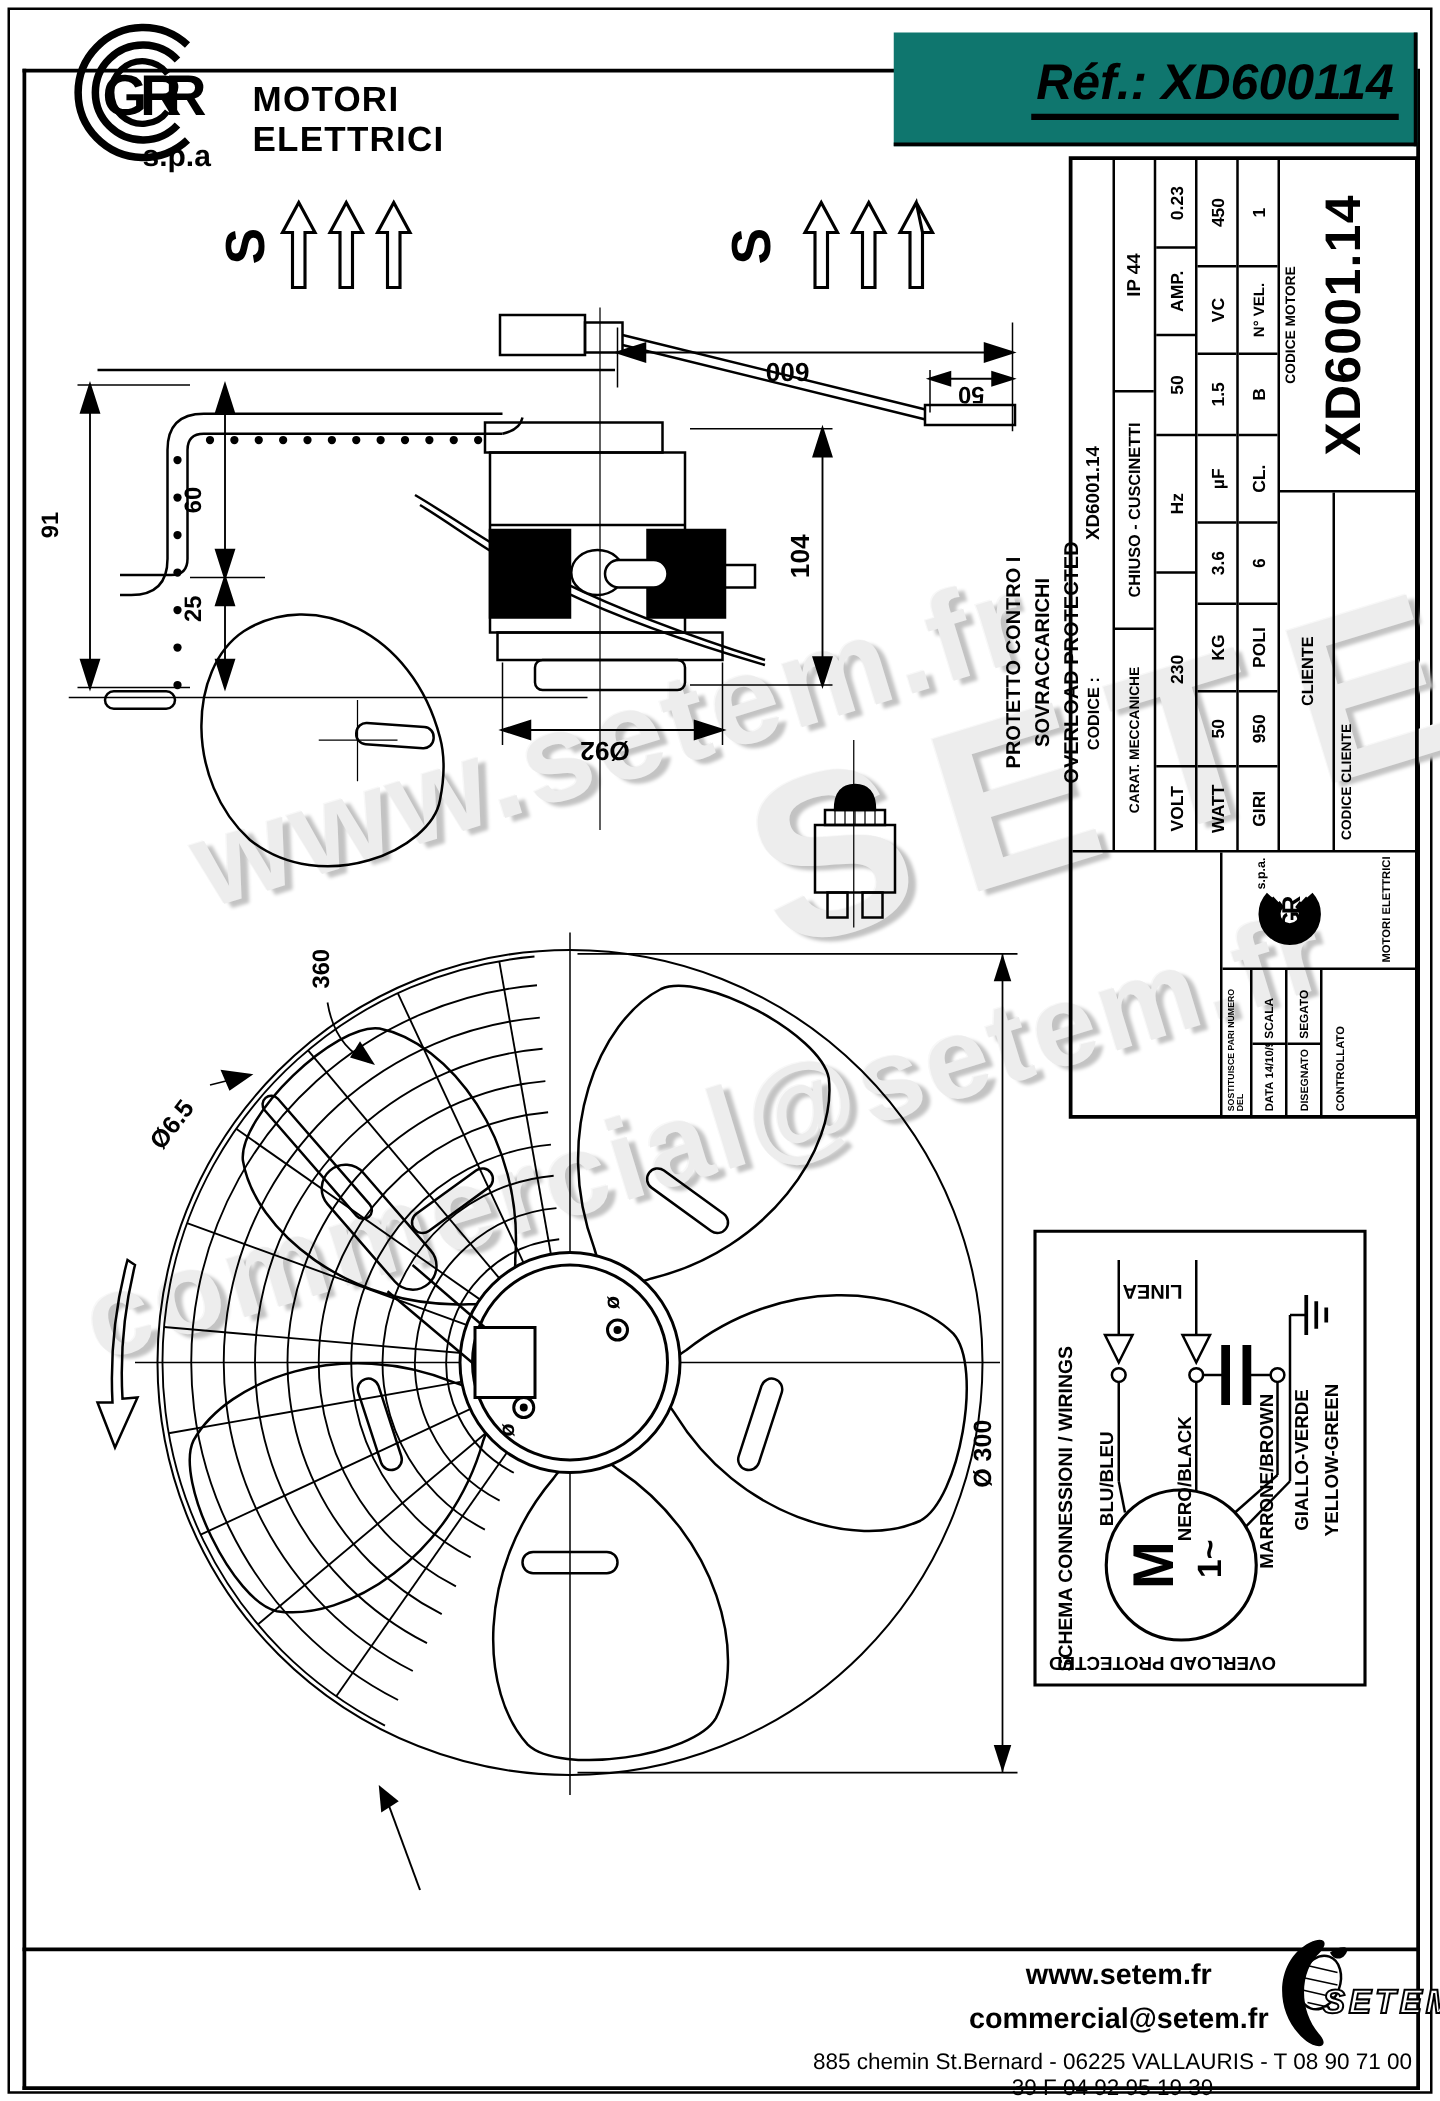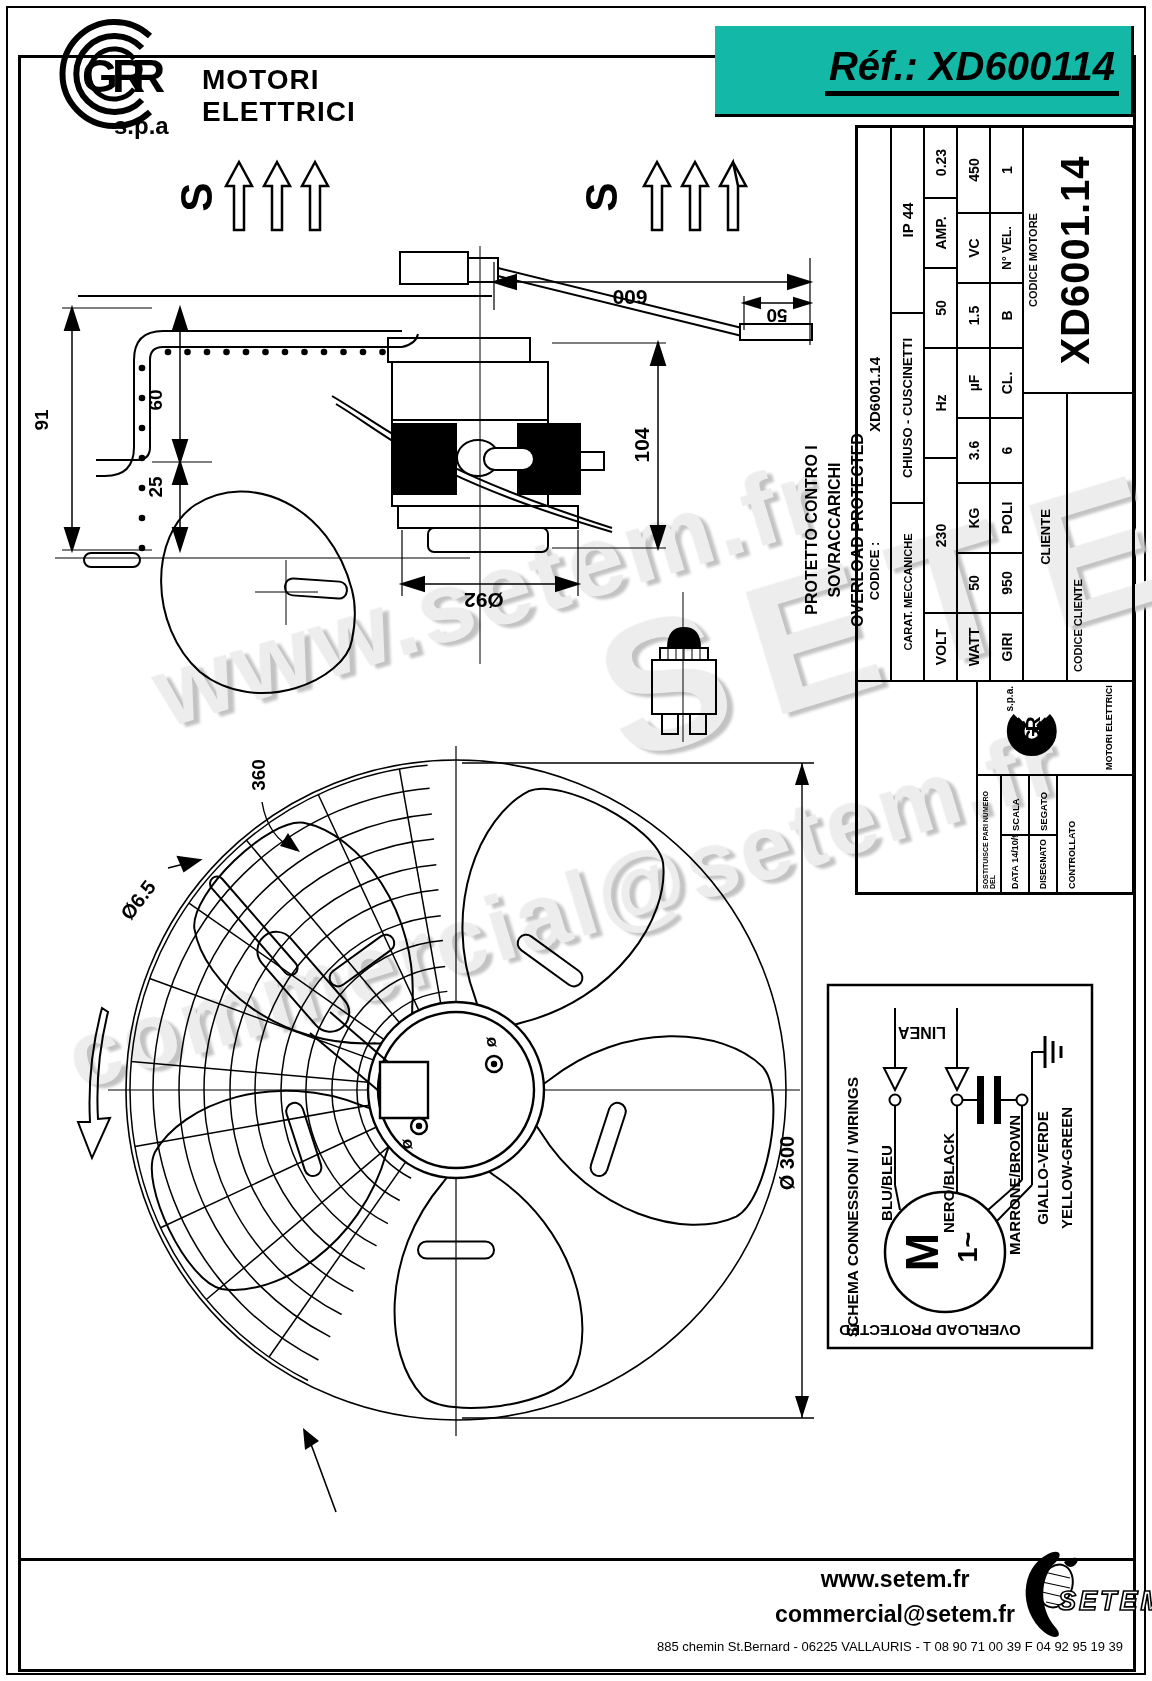--- a/index.html
+++ b/index.html
@@ -17,21 +17,21 @@
   .rl{position:absolute;font-weight:bold;white-space:nowrap;z-index:6;line-height:1;}
   .r90{transform:translate(-50%,-50%) rotate(-90deg);}
   .r180{transform:translate(-50%,-50%) rotate(180deg);}
   svg{position:absolute;z-index:5;overflow:visible;}
   svg *{vector-effect:non-scaling-stroke;}
   .ln{stroke:#000;fill:none;}
   
   #logo-block{position:absolute;left:30px;top:16px;width:380px;height:122px;z-index:7;}
   #brand-name{position:absolute;left:172px;top:48px;font-size:28px;font-weight:bold;letter-spacing:1px;}
   #brand-spa{position:absolute;left:84px;top:96px;font-size:24px;font-weight:bold;}
-  #ref-block{position:absolute;left:715px;top:26px;width:419px;height:91px;background:#14b8a6;z-index:7;
+  #ref-block{position:absolute;left:715px;top:26px;width:419px;height:91px;background:#0f766e;z-index:7;
              border-bottom:3px solid #000;border-right:3px solid #000;box-sizing:border-box;}
   #ref-text{position:absolute;right:12px;top:18px;font-size:40px;font-weight:bold;font-style:italic;
             border-bottom:5px solid #000;padding:0 4px 2px 4px;}
   
   #spec-wrap{position:absolute;left:0;top:0;width:770px;height:280px;z-index:8;
              transform:translate(855px,895px) rotate(-90deg);transform-origin:0 0;
              border:3px solid #000;box-sizing:border-box;display:flex;background:transparent;font-weight:bold;}
   #spec-wrap .cell{border-right:2px solid #000;display:flex;align-items:center;justify-content:center;
                    box-sizing:border-box;overflow:hidden;}
   #spec-wrap .cell:last-child{border-right:none;}
@@ -56,21 +56,21 @@
   
   #protetto{position:absolute;left:824px;top:530px;width:280px;height:48px;z-index:6;
             transform:translate(-50%,-50%) rotate(-90deg);text-align:center;font-weight:bold;font-size:16px;line-height:1.45;}
   
   #footer-divider{position:absolute;left:18px;top:1558px;width:1118px;height:3px;background:#000;}
   #code-box{position:absolute;left:20px;top:1563px;width:602px;height:99px;border:5px solid #000;box-sizing:border-box;z-index:7;background:#fff;}
   #code-label{position:absolute;left:14px;top:6px;font-size:29px;}
   #code-value{position:absolute;left:150px;top:30px;font-size:52px;font-weight:bold;letter-spacing:1px;}
   #foot-web{position:absolute;left:660px;top:1566px;width:470px;text-align:center;font-size:23px;font-weight:bold;}
   #foot-mail{position:absolute;left:660px;top:1601px;width:470px;text-align:center;font-size:23px;font-weight:bold;}
-  #foot-addr{position:absolute;left:640px;top:1639px;width:500px;text-align:center;font-size:13px;}
+  #foot-addr{position:absolute;left:640px;top:1639px;width:500px;text-align:center;font-size:18px;}
   #setem-logo{left:1018px;top:1548px;z-index:8;}
 </style>
 </head>
 <body>
 
 <div id="page">
 
   <div class="wm" style="left:140px;top:640px;font-size:100px;transform:rotate(-17deg);transform-origin:0 0;">www.setem.fr</div>
   <div class="wm" style="left:575px;top:600px;font-size:185px;transform:rotate(-17deg);transform-origin:0 0;letter-spacing:30px;">SETEM</div>
   <div class="wm" style="left:55px;top:1010px;font-size:92px;transform:rotate(-17deg);transform-origin:0 0;">commercial@setem.fr</div>

